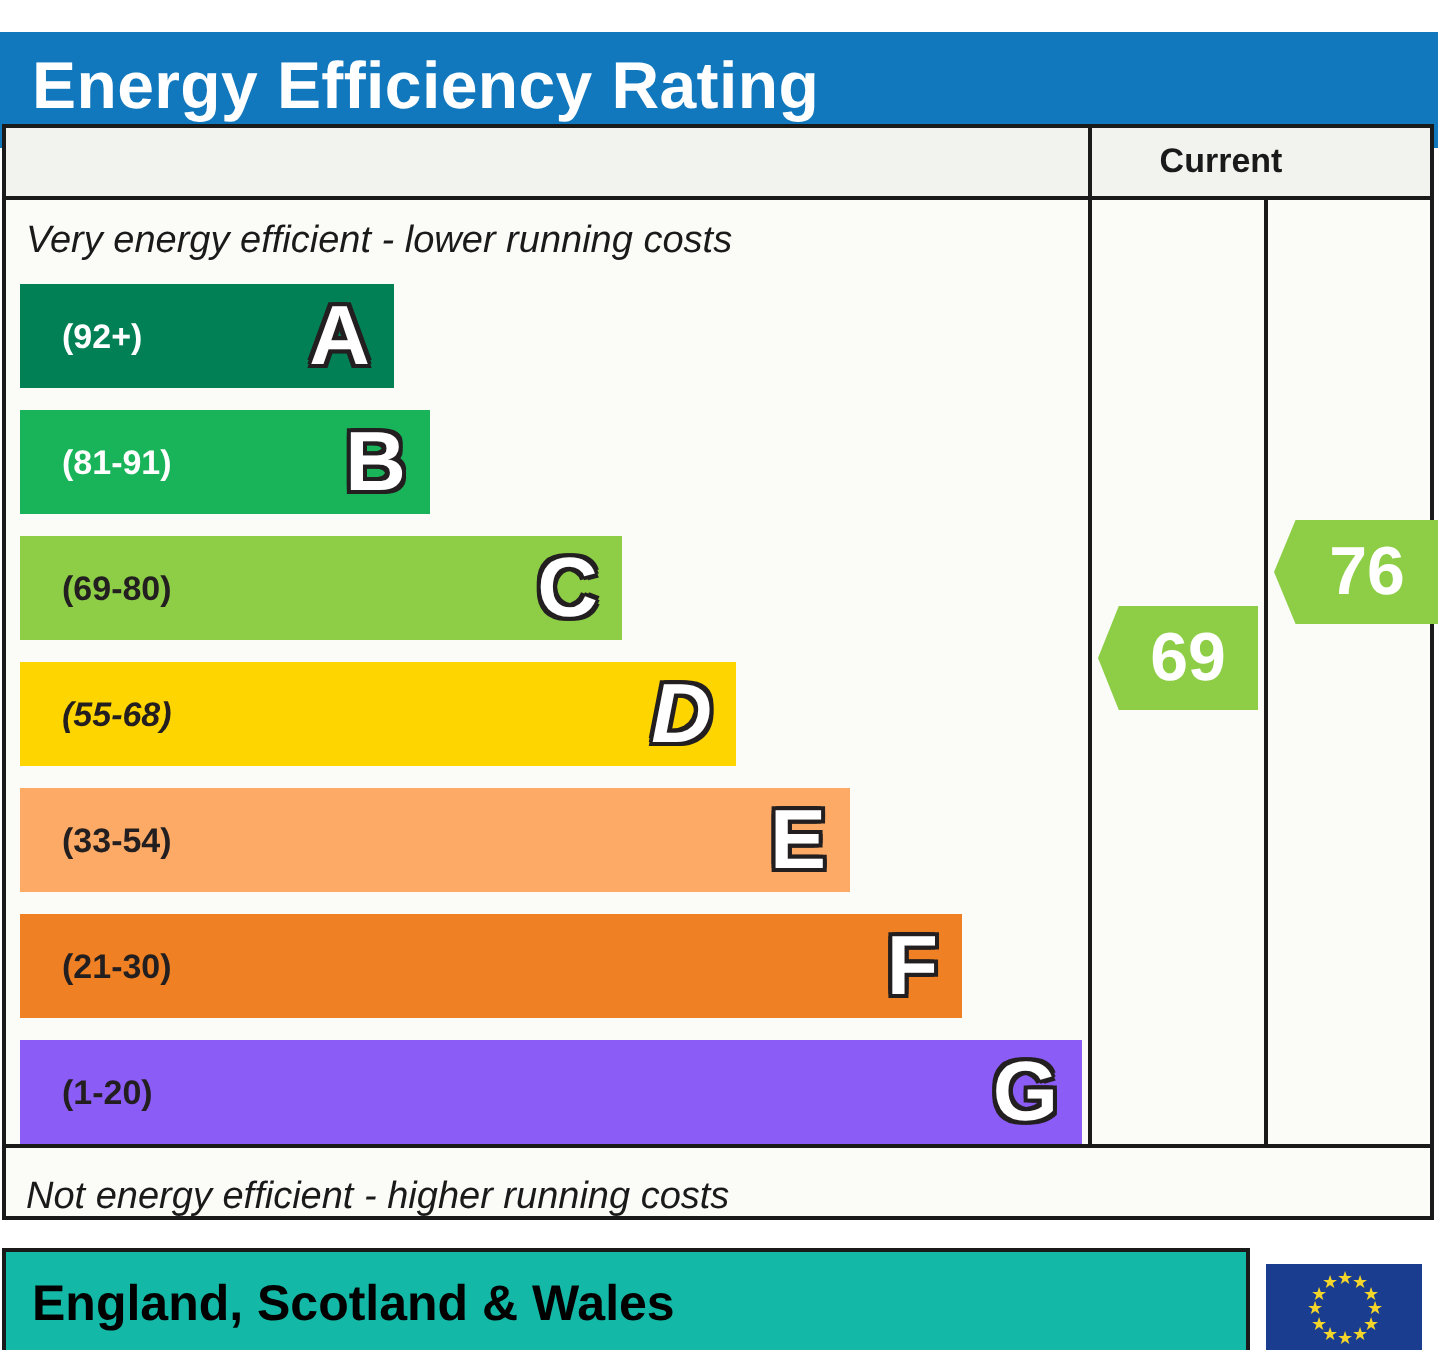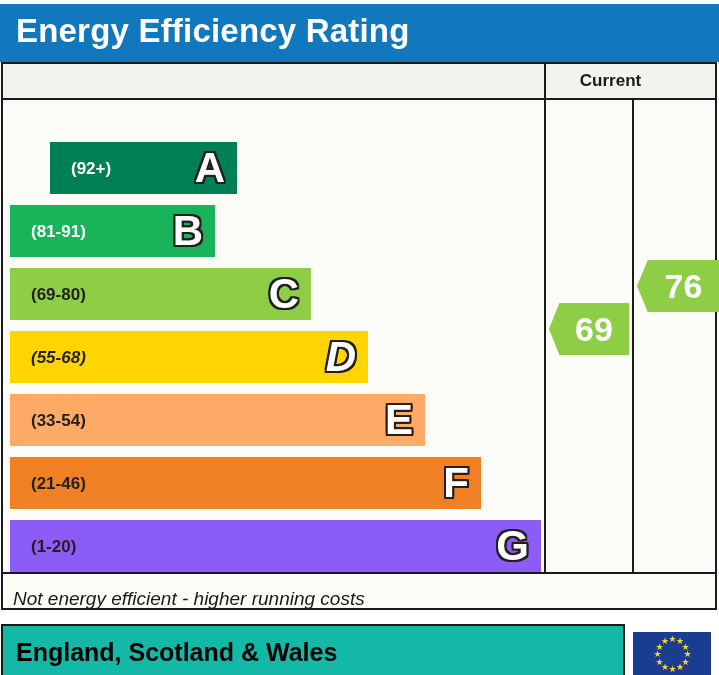--- a/index.html
+++ b/index.html
@@ -17,21 +17,21 @@
     height: 675px;
     background: #ffffff;
     overflow: hidden;
     box-sizing: border-box;
   }
 
   
   .title-bar {
     position: absolute;
     left: 0;
-    top: 4px;
+    top: 16px;
     width: 719px;
     height: 58px;
     background: #1278be;
   }
   .title-text {
     position: absolute;
     left: 16px;
     top: 8px;
     font-size: 33px;
     font-weight: bold;
@@ -219,46 +219,47 @@
 
   <div class="table-frame">
 
     <div class="head-row">
       <div class="head-cell head-current">Current</div>
     </div>
 
     <div class="vdiv vdiv-current"></div>
     <div class="vdiv vdiv-potential"></div>
 
+    <div class="caption caption-top">Very energy efficient - lower running costs</div>
     <div class="hr-bottom"></div>
     <div class="caption caption-bottom">Not energy efficient - higher running costs</div>
 
     <div id="bands-layer">
-        <div class="band light-label" style="top: 78px; width: 187px; background: rgb(0, 128, 84); margin-left: 40px;">
+        <div class="band light-label" style="top: 78px; width: 187px; background: rgb(0, 128, 84);">
           <span class="band-range">(92+)</span>
           <span class="band-letter">A</span>
         </div>
         <div class="band light-label" style="top: 141px; width: 205px; background: rgb(25, 180, 89);">
           <span class="band-range">(81-91)</span>
           <span class="band-letter">B</span>
         </div>
         <div class="band dark-label" style="top: 204px; width: 301px; background: rgb(141, 206, 70);">
           <span class="band-range">(69-80)</span>
           <span class="band-letter">C</span>
         </div>
         <div class="band dark-label" style="top: 267px; width: 358px; background: rgb(255, 213, 0); font-style: italic;">
           <span class="band-range">(55-68)</span>
           <span class="band-letter">D</span>
         </div>
         <div class="band dark-label" style="top: 330px; width: 415px; background: rgb(252, 170, 101);">
           <span class="band-range">(33-54)</span>
           <span class="band-letter">E</span>
         </div>
         <div class="band dark-label" style="top: 393px; width: 471px; background: rgb(239, 128, 35);">
-          <span class="band-range">(21-46)</span>
+          <span class="band-range">(21-30)</span>
           <span class="band-letter">F</span>
         </div>
         <div class="band dark-label" style="top: 456px; width: 531px; background: #8b5cf6;">
           <span class="band-range">(1-20)</span>
           <span class="band-letter">G</span>
         </div>
       </div>
     <div id="scores-layer">
         <div class="score score-current" style="background: rgb(141, 206, 70); top: 239px;">69</div>
         <div class="score score-potential" style="background: rgb(141, 206, 70); top: 196px;">76</div>

